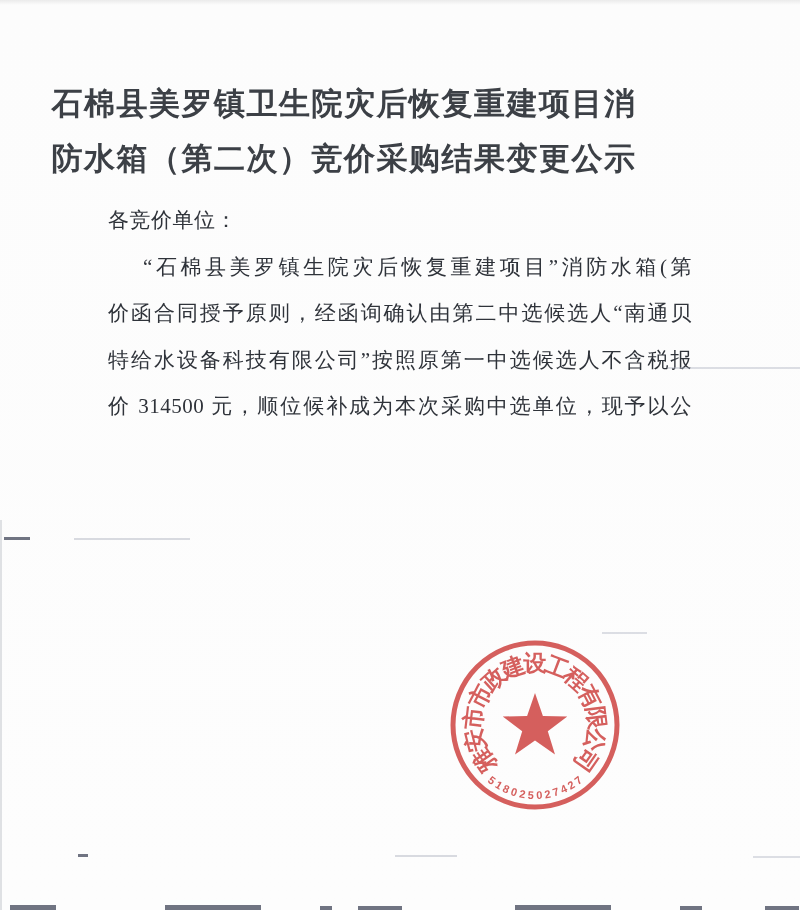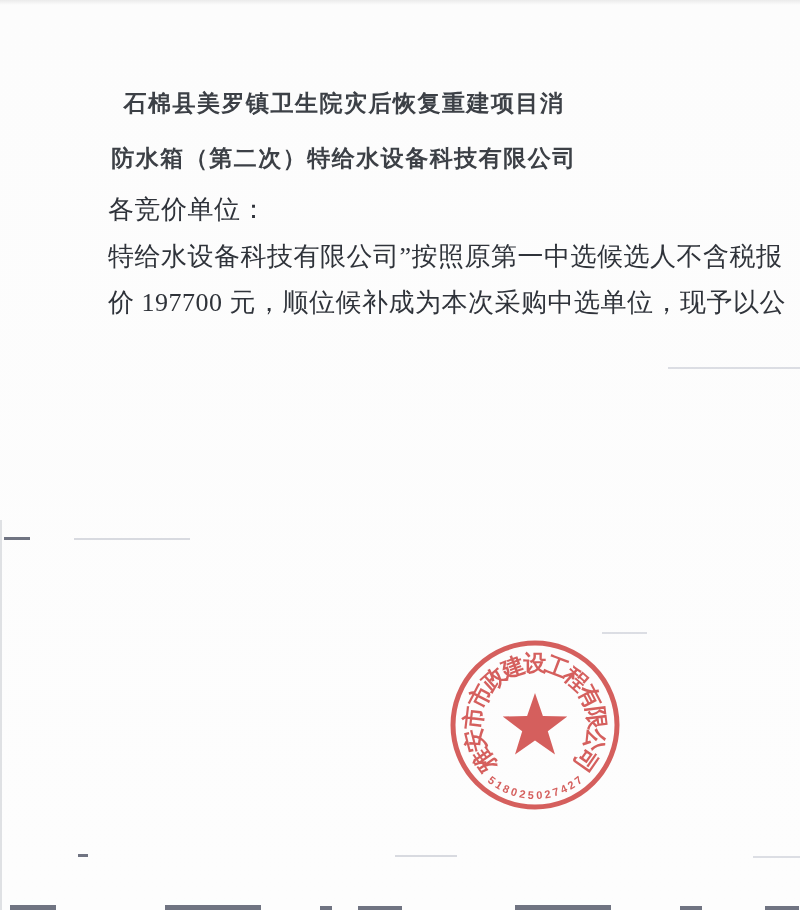--- a/index.html
+++ b/index.html
@@ -5,25 +5,25 @@
   html,body{margin:0;padding:0;background:#e9e9e9;}
   .page{
     position:relative;width:800px;height:910px;margin:0 auto;overflow:hidden;
     background:linear-gradient(#ebebeb 0px,#fcfcfc 5px,#fdfdfd 100%);
     font-family:"Liberation Serif","DejaVu Serif",serif;
     color:#31353c;
   }
   .doc-title{
     position:absolute;top:76px;left:0;width:688px;text-align:center;
     font-family:"Liberation Sans","DejaVu Sans",sans-serif;
-    font-weight:700;font-size:23px;line-height:55px;color:#3c4046;letter-spacing:1.5px;
+    font-weight:700;font-size:31px;line-height:55px;color:#3c4046;letter-spacing:1.5px;
   }
   .body-block{
-    position:absolute;left:108px;top:187px;width:584px;
-    font-size:26px;line-height:46.6px;color:#2f333a;letter-spacing:.5px;
+    position:absolute;left:108px;top:197px;width:584px;
+    font-size:21px;line-height:46.6px;color:#2f333a;letter-spacing:.5px;
   }
   .bline{height:46.6px;white-space:nowrap;}
   .just{text-align:justify;text-align-last:justify;text-justify:inter-character;}
   .indent{padding-left:35px;}
   .signature{
     position:absolute;left:377px;top:686px;font-size:21.5px;color:#2f333a;
     letter-spacing:-0.2px;white-space:nowrap;
   }
   .doc-date{
     position:absolute;left:418px;top:738px;font-size:22px;color:#2f333a;white-space:nowrap;
@@ -39,27 +39,29 @@
   .a-soft{background:#aab0bf;opacity:.4;}
   .left-edge{left:0;top:520px;width:2px;height:390px;background:#d7d9dd;opacity:.8;}
 </style>
 </head>
 <body>
 
 <div class="page">
 
   <div class="doc-title">
     <div>石棉县美罗镇卫生院灾后恢复重建项目消</div>
-    <div>防水箱（第二次）特给水设备科技有限公司</div>
+    <div>防水箱（第二次）竞价采购结果变更公示</div>
   </div>
 
   <div class="body-block">
     <div class="bline">各竞价单位：</div>
+    <div class="bline just indent">“石棉县美罗镇生院灾后恢复重建项目”消防水箱(第</div>
+    <div class="bline just">价函合同授予原则，经函询确认由第二中选候选人“南通贝</div>
     <div class="bline just">特给水设备科技有限公司”按照原第一中选候选人不含税报</div>
-    <div class="bline just">价 197700 元，顺位候补成为本次采购中选单位，现予以公</div>
+    <div class="bline just">价 314500 元，顺位候补成为本次采购中选单位，现予以公</div>
   </div>
 
 
   <svg class="seal" viewBox="-111 -111 222 222">
     <circle cx="0" cy="0" r="82" fill="none" stroke="#cf3f3d" stroke-width="5"></circle>
     <path fill="#cf3f3d" d="M 0 -32 L 7.9 -8.9 L 32.3 -8.5 L 12.8 6.2 L 20 29.5 L 0 15.5 L -20 29.5 L -12.8 6.2 L -32.3 -8.5 L -7.9 -8.9 Z"></path>
     <g id="seal-name-g" font-family="Liberation Sans, DejaVu Sans, sans-serif" font-weight="700" font-size="23" fill="#cf3f3d">
         <text x="0" y="0" text-anchor="middle" dominant-baseline="central" transform="translate(-50.8 35.6) rotate(-125.0)">雅</text>
         <text x="0" y="0" text-anchor="middle" dominant-baseline="central" transform="translate(-60.1 15.2) rotate(-104.2)">安</text>
         <text x="0" y="0" text-anchor="middle" dominant-baseline="central" transform="translate(-61.6 -7.2) rotate(-83.3)">市</text>

